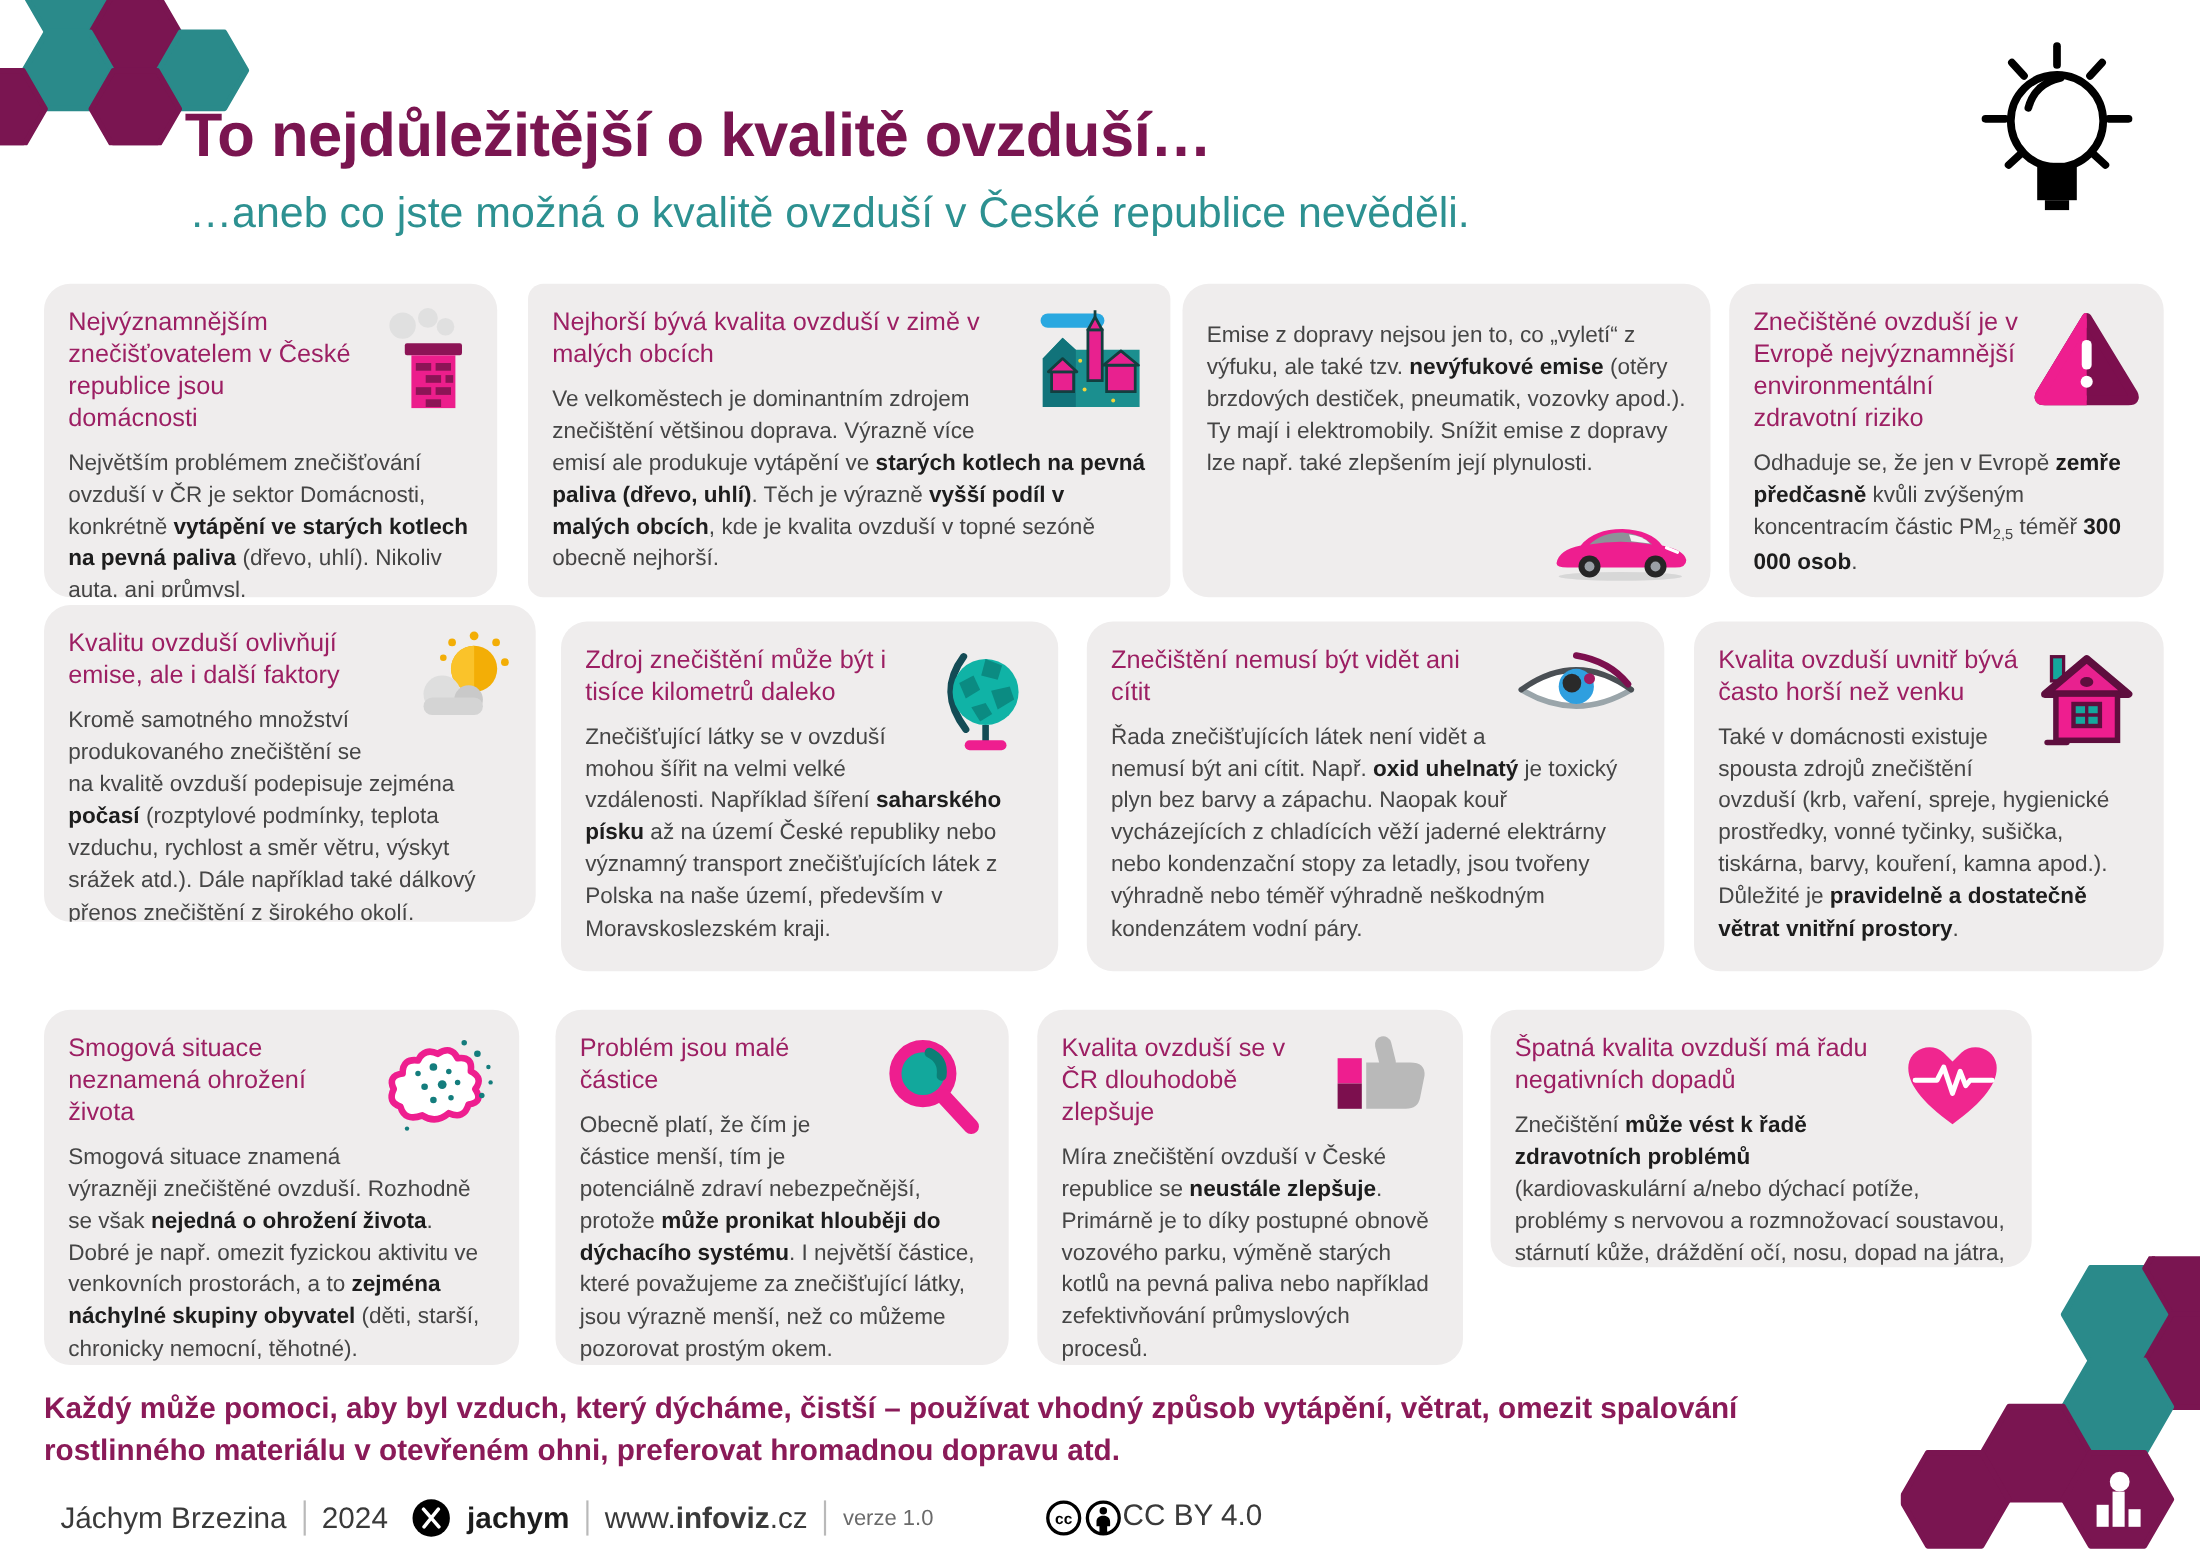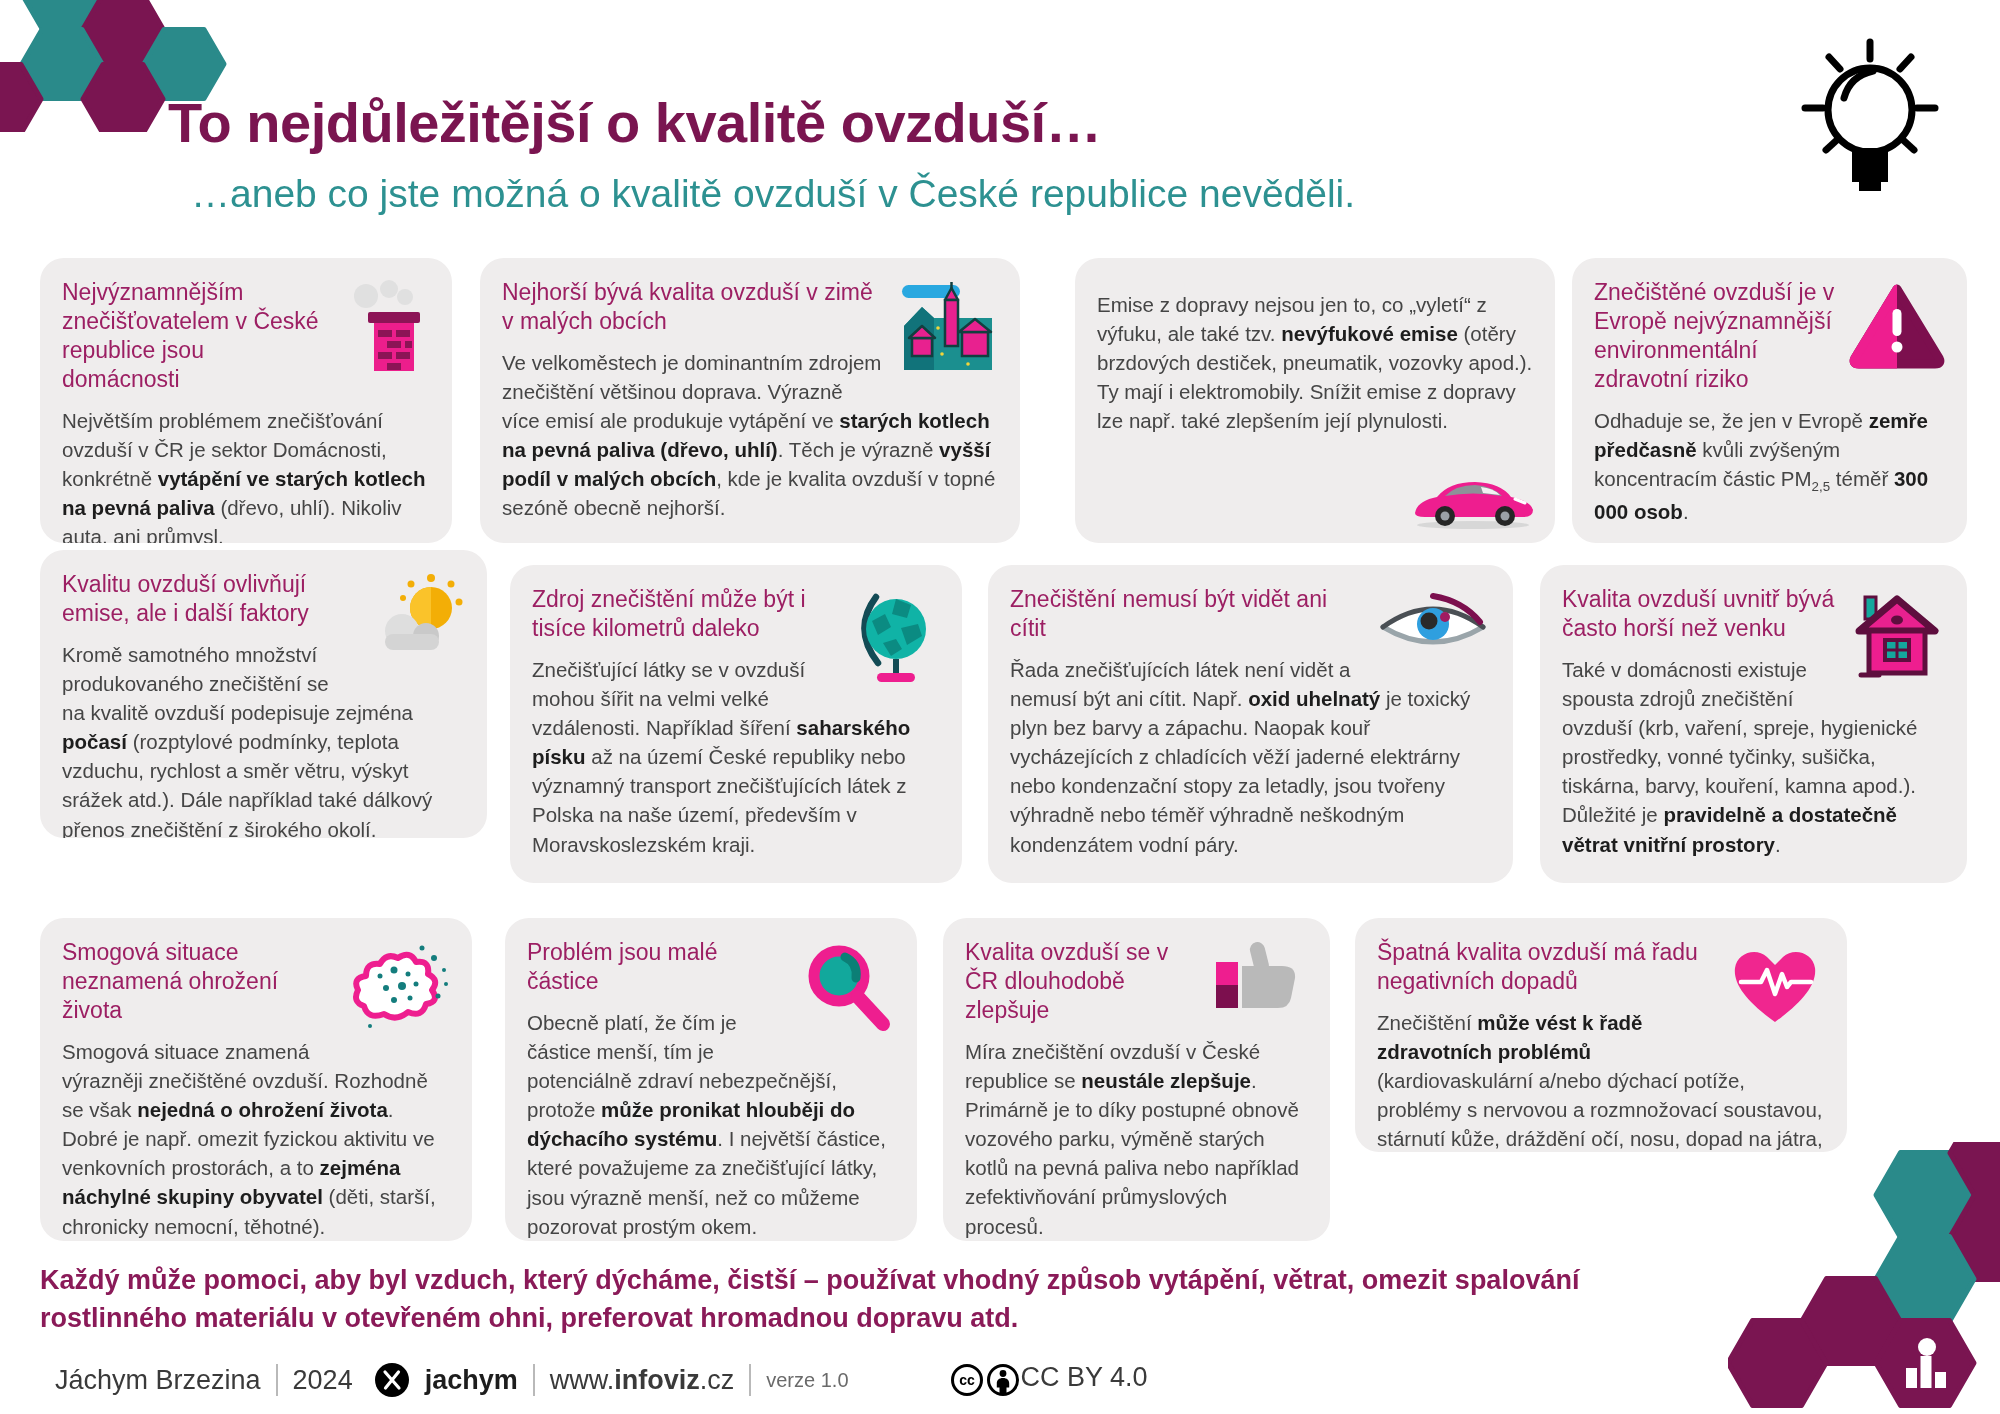--- a/index.html
+++ b/index.html
@@ -1,20 +1,20 @@
 <!DOCTYPE html>
 <html><head>
 <meta charset="utf-8">
 <style>
   html,body{margin:0;padding:0;}
   body{width:2000px;height:1414px;background:#ffffff;position:relative;overflow:hidden;
        font-family:"Liberation Sans","DejaVu Sans",sans-serif;color:#454545;}
   .abs{position:absolute;}
   .page-title{left:168px;top:90px;font-size:56px;font-weight:bold;color:#7a1550;letter-spacing:-0.5px;}
-  .page-subtitle{left:172px;top:172px;font-size:39px;color:#2d9191;margin-left:19px;}
+  .page-subtitle{left:172px;top:172px;font-size:39px;color:#2d9191;}
   .card{position:absolute;background:#efeded;border-radius:24px;padding:20px 22px;box-sizing:border-box;overflow:hidden;}
   .card-icon{float:right;margin:2px 0 10px 14px;}
   .card-icon.abs-br{float:none;position:absolute;right:16px;bottom:8px;margin:0;}
   .card-title{margin:0;font-size:23px;line-height:1.26;font-weight:normal;color:#9c1f63;}
   .card-body{margin:12px 0 0 0;font-size:20.5px;line-height:1.42;color:#454545;}
   .card-body b{color:#1d1d1d;}
   .card-body sub{font-size:0.65em;}
   .cta{left:40px;top:1262px;width:1580px;font-size:27px;font-weight:bold;color:#8a1a58;line-height:1.4;}
   .footer{left:55px;top:1362px;display:flex;align-items:center;gap:15px;font-size:27px;color:#3a3a3a;}
   .footer .divider{width:2px;height:32px;background:#b9b9b9;}
@@ -69,21 +69,21 @@
         <rect x="67" y="61" width="7" height="7" fill="#8c1456"></rect>
       <rect x="40" y="72" width="14" height="7" fill="#8c1456"></rect>
         <rect x="58" y="72" width="14" height="7" fill="#8c1456"></rect>
       <rect x="49" y="83" width="14" height="7" fill="#8c1456"></rect>
     </svg>
   </div>
   <h3 class="card-title">Nejvýznamnějším znečišťovatelem v České republice jsou domácnosti</h3>
   <p class="card-body"><span>Největším problémem znečišťování ovzduší v ČR je sektor Domácnosti, konkrétně </span><b>vytápění ve starých kotlech na pevná paliva</b><span> (dřevo, uhlí). Nikoliv auta, ani průmysl.</span></p>
 </div>
 
-<div class="card" style="left:480px;top:258px;width:540px;height:285px;">
+<div class="card" style="left:480px;top:258px;width:584px;height:285px;border-radius:14px;">
   <div class="card-icon">
     <svg width="100" height="94" viewBox="0 0 100 94">
       <rect x="4" y="5" width="58" height="13" rx="6.5" fill="#29a8e0"></rect>
       <path d="M6 46 L24 27 L36 38 L94 38 L94 90 L6 90 Z" fill="#1b8f8f"></path>
       <path d="M6 46 L24 27 L36 38 L36 90 L6 90 Z" fill="#11737a"></path>
       <path d="M47 20 L53.5 8 L60 20 Z" fill="#e8218f" stroke="#123f3f" stroke-width="2.5" stroke-linejoin="round"></path>
       <line x1="53.5" y1="8" x2="53.5" y2="2" stroke="#123f3f" stroke-width="2.5"></line>
       <rect x="47" y="20" width="13" height="46" fill="#e8218f" stroke="#123f3f" stroke-width="2.5"></rect>
       <rect x="14" y="58" width="20" height="18" fill="#e8218f" stroke="#123f3f" stroke-width="2.5"></rect>
       <path d="M11 58 L24 46 L37 58 Z" fill="#e8218f" stroke="#123f3f" stroke-width="2.5" stroke-linejoin="round"></path>

